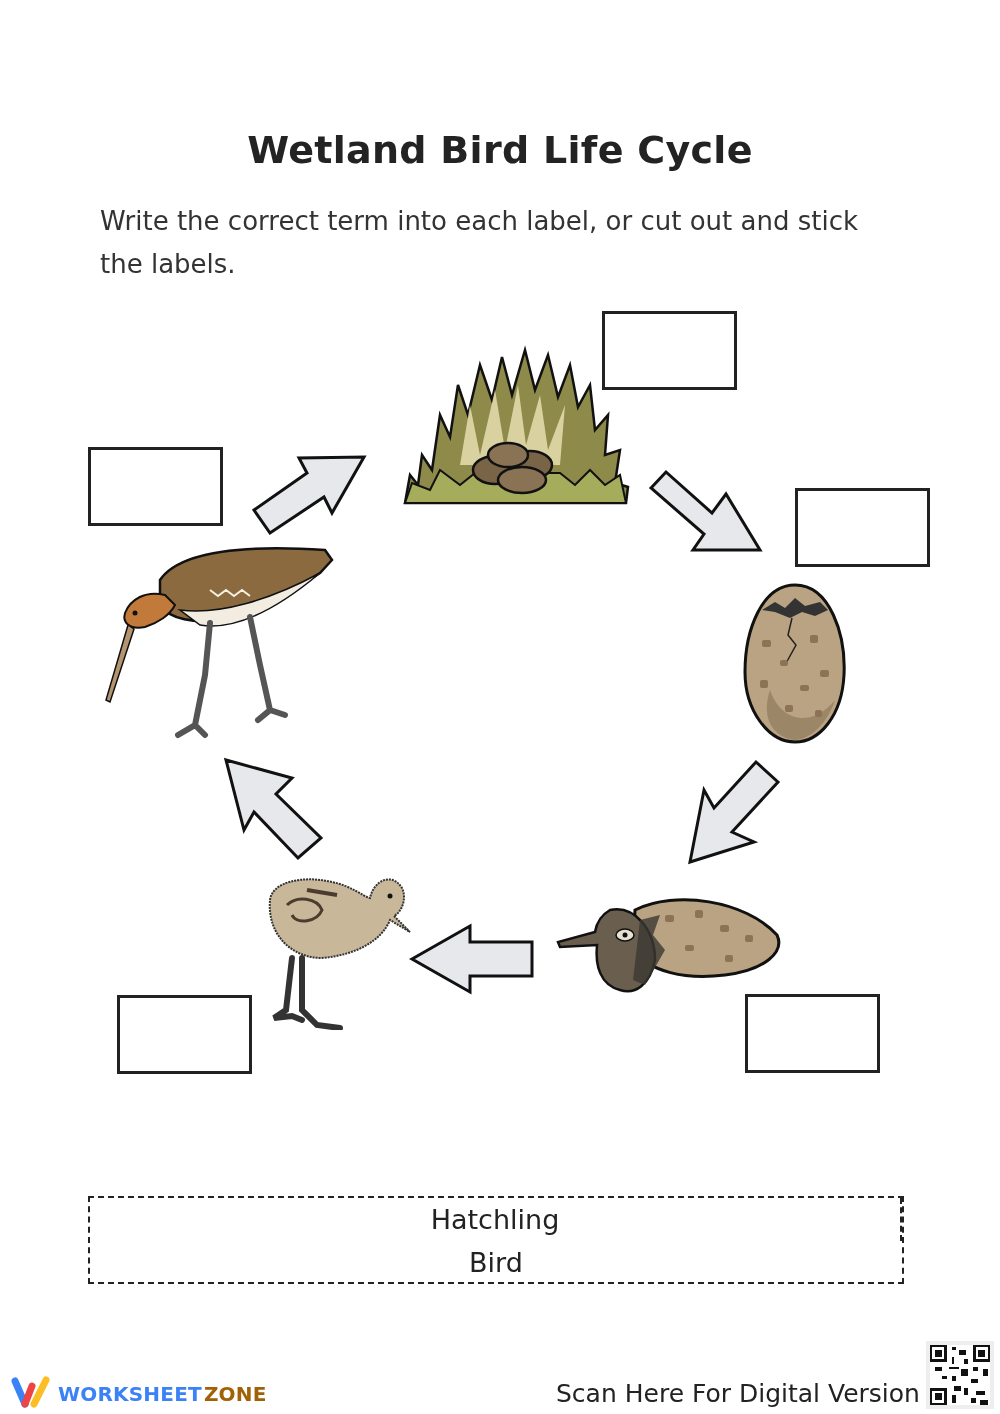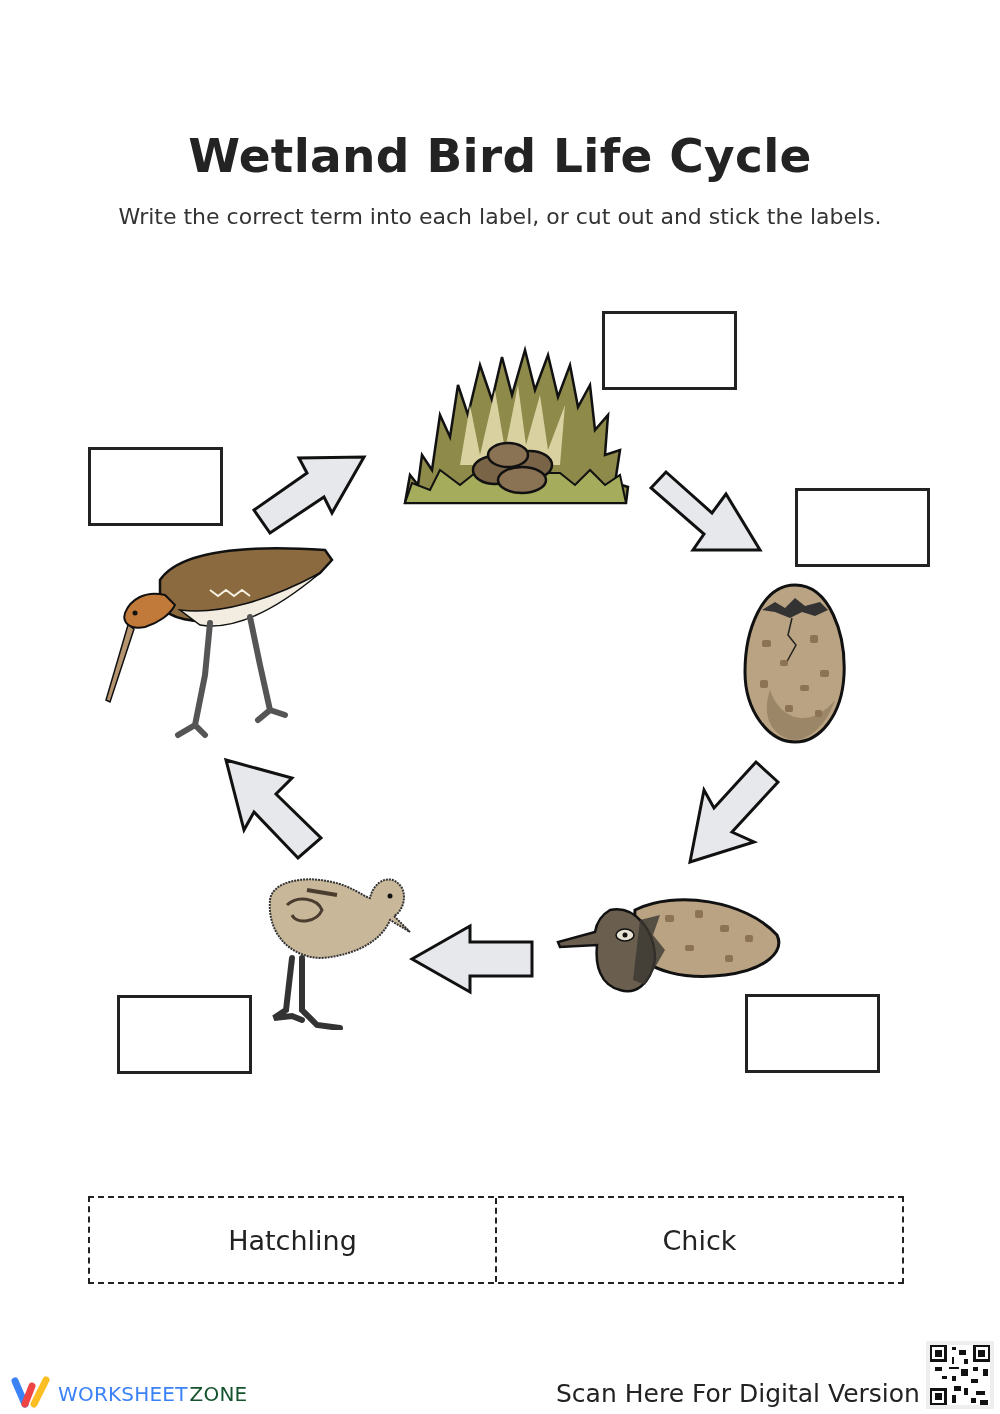--- a/index.html
+++ b/index.html
@@ -1,31 +1,31 @@
 <!DOCTYPE html>
 <html><head>
 <meta charset="utf-8">
 <style>
   html, body { margin: 0; padding: 0; background: #ffffff; }
   body { width: 1000px; height: 1414px; position: relative; overflow: hidden;
          font-family: "DejaVu Sans", "Liberation Sans", sans-serif; color: #222; }
   .abs { position: absolute; }
-  .title { left: 0; width: 1000px; top: 128px; text-align: center; font-size: 47px;
+  .title { left: 0; width: 1000px; top: 128px; text-align: center; font-size: 38px;
            font-weight: bold; color: #232323; letter-spacing: 0.3px; }
-  .subtitle { left: 100px; width: 800px; top: 200px; text-align: center; font-size: 22px;
-              line-height: 33px; color: #333; }
+  .subtitle { left: 100px; width: 800px; top: 200px; font-size: 26px;
+              line-height: 43px; color: #333; }
   .label-box { border: 3px solid #222; background: #fff; box-sizing: border-box; width: 135px; height: 79px; }
   .arrow svg { display: block; overflow: visible; }
   .cut-strip { left: 88px; top: 1196px; width: 816px; height: 88px; display: flex;
-               border: 2px dashed #222; box-sizing: border-box; }
+               border: 2px dashed #222; box-sizing: border-box; flex-direction: column; }
   .cut-cell { flex: 1; display: flex; align-items: center; justify-content: center; text-align: center;
               font-size: 27px; line-height: 43px; color: #222; border-right: 2px dashed #222; }
   .cut-cell:last-child { border-right: none; }
   .footer-logo { left: 10px; top: 1376px; display: flex; align-items: center; gap: 6px; }
-  .logo-text { font-size: 20px; font-weight: normal; letter-spacing: 0.2px; }
+  .logo-text { font-size: 20px; font-weight: bold; letter-spacing: 0.2px; }
   .scan-text { left: 556px; top: 1379px; font-size: 25px; color: #222; }
   .qr { left: 926px; top: 1341px; width: 68px; height: 68px; background: #eee; padding: 4px; box-sizing: border-box; }
 </style>
 </head>
 <body>
 
 <div class="abs title">Wetland Bird Life Cycle</div>
 <div class="abs subtitle">Write the correct term into each label, or cut out and stick the labels.</div>
 
 <div class="abs label-box" style="left:602px; top:311px;"></div>
@@ -128,33 +128,33 @@
     </svg>
 </div>
 <div class="abs arrow" style="left:252px; top:455px;">
   <svg width="115" height="80" viewBox="0 0 115 80">
       <polygon points="2,55 55,18 47,3 112,2 80,58 72,42 18,78" fill="#e6e8ec" stroke="#111" stroke-width="3"></polygon>
     </svg>
 </div>
 
 <div class="abs cut-strip">
   <div class="cut-cell">Hatchling</div>
-  <div class="cut-cell">Chick</div>
+  <div class="cut-cell">Bird</div>
 </div>
 
 <div class="abs footer-logo">
   <span>
     <svg width="42" height="32" viewBox="0 0 42 32">
       <line x1="5" y1="5" x2="15" y2="28" stroke="#3b82f6" stroke-width="7" stroke-linecap="round"></line>
       <line x1="15" y1="28" x2="22" y2="10" stroke="#ef4444" stroke-width="7" stroke-linecap="round"></line>
       <line x1="24" y1="28" x2="36" y2="4" stroke="#fbbf24" stroke-width="7" stroke-linecap="round"></line>
     </svg>
   </span>
   <span class="logo-text" style="color:#3b82f6;">WORKSHEET</span>
-  <span class="logo-text" style="color:#14532d; margin-left:-4px;">ZONE</span>
+  <span class="logo-text" style="color:#a16207; margin-left:-4px;">ZONE</span>
 </div>
 <div class="abs scan-text">Scan Here For Digital Version</div>
 <div class="abs qr">
   <svg width="60" height="60" viewBox="0 0 25 25" shape-rendering="crispEdges">
     <rect width="25" height="25" fill="#fff"></rect>
     <g fill="#111">
       <rect x="0" y="0" width="7" height="7"></rect>
         <rect x="1" y="1" width="5" height="5" fill="#fff"></rect>
         <rect x="2" y="2" width="3" height="3"></rect>
       <rect x="18" y="0" width="7" height="7"></rect>

